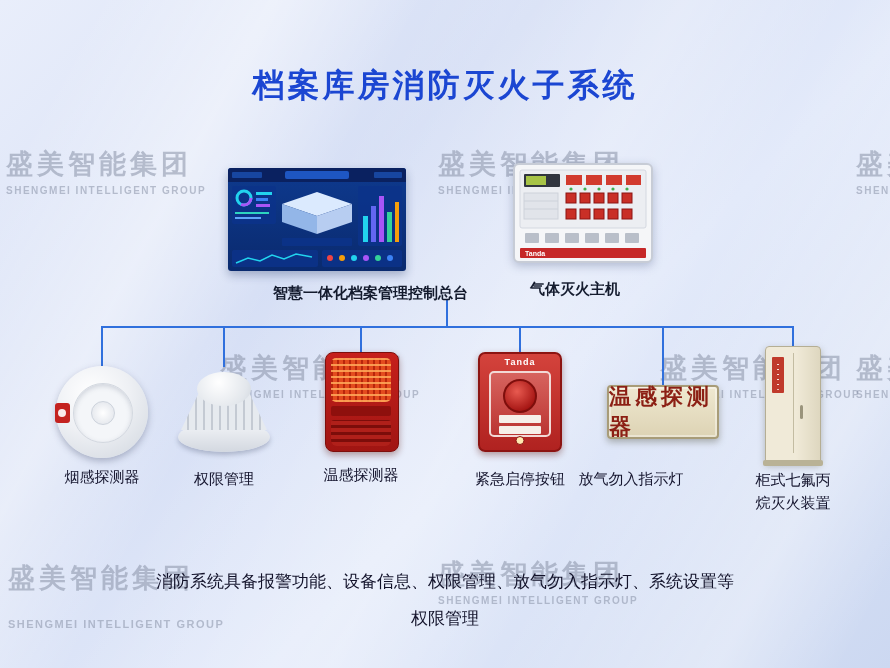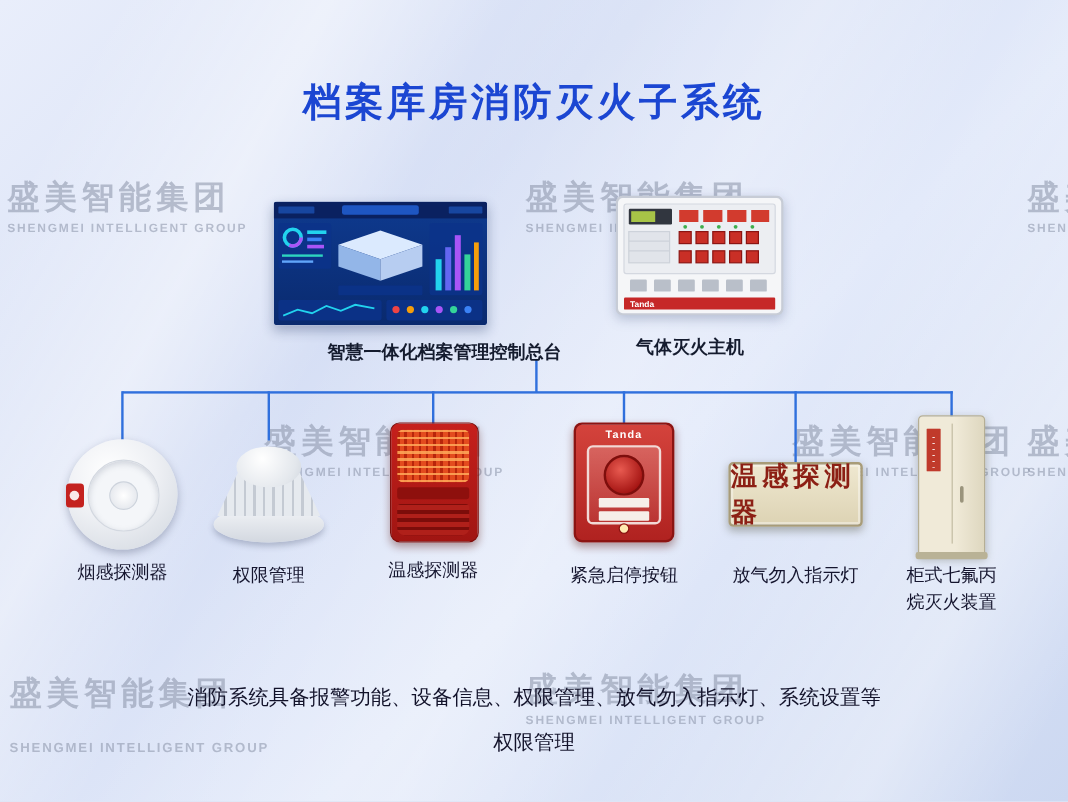--- a/index.html
+++ b/index.html
@@ -39,21 +39,21 @@
   .drop{width:2px;top:326px;}
   .drop-1{left:101px;height:41px;} .drop-2{left:223px;height:41px;}
   .drop-3{left:360px;height:27px;} .drop-4{left:519px;height:27px;}
   .drop-5{left:662px;height:60px;} .drop-6{left:792px;height:21px;}
   
   .dev-label{position:absolute;z-index:3;text-align:center;font-size:15px;font-weight:500;color:#15152e;}
   .dl-1{left:32px;top:468px;width:140px;}
   .dl-2{left:154px;top:470px;width:140px;}
   .dl-3{left:291px;top:466px;width:140px;}
   .dl-4{left:440px;top:470px;width:160px;}
-  .dl-5{left:583px;top:470px;width:160px;}
+  .dl-5{left:551px;top:470px;width:160px;}
   .dl-6{left:733px;top:468px;width:120px;line-height:1.55;}
   
   .smoke{position:absolute;left:56px;top:366px;width:92px;height:92px;z-index:2;}
   .smoke-outer{position:absolute;inset:0;border-radius:50%;
     background:radial-gradient(circle at 38% 30%,#ffffff 0%,#eef0f4 45%,#d8dde4 85%,#c6ccd6 100%);
     box-shadow:0 3px 7px rgba(60,70,100,.35);}
   .smoke-mid{position:absolute;left:17px;top:17px;width:58px;height:58px;border-radius:50%;
     background:#f4f6f9;border:1px solid #d3d8e0;box-shadow:inset 0 2px 5px rgba(120,130,150,.3);}
   .smoke-center{position:absolute;left:35px;top:35px;width:22px;height:22px;border-radius:50%;
     background:radial-gradient(#ffffff,#dde1e8);border:1px solid #cdd3dc;}

